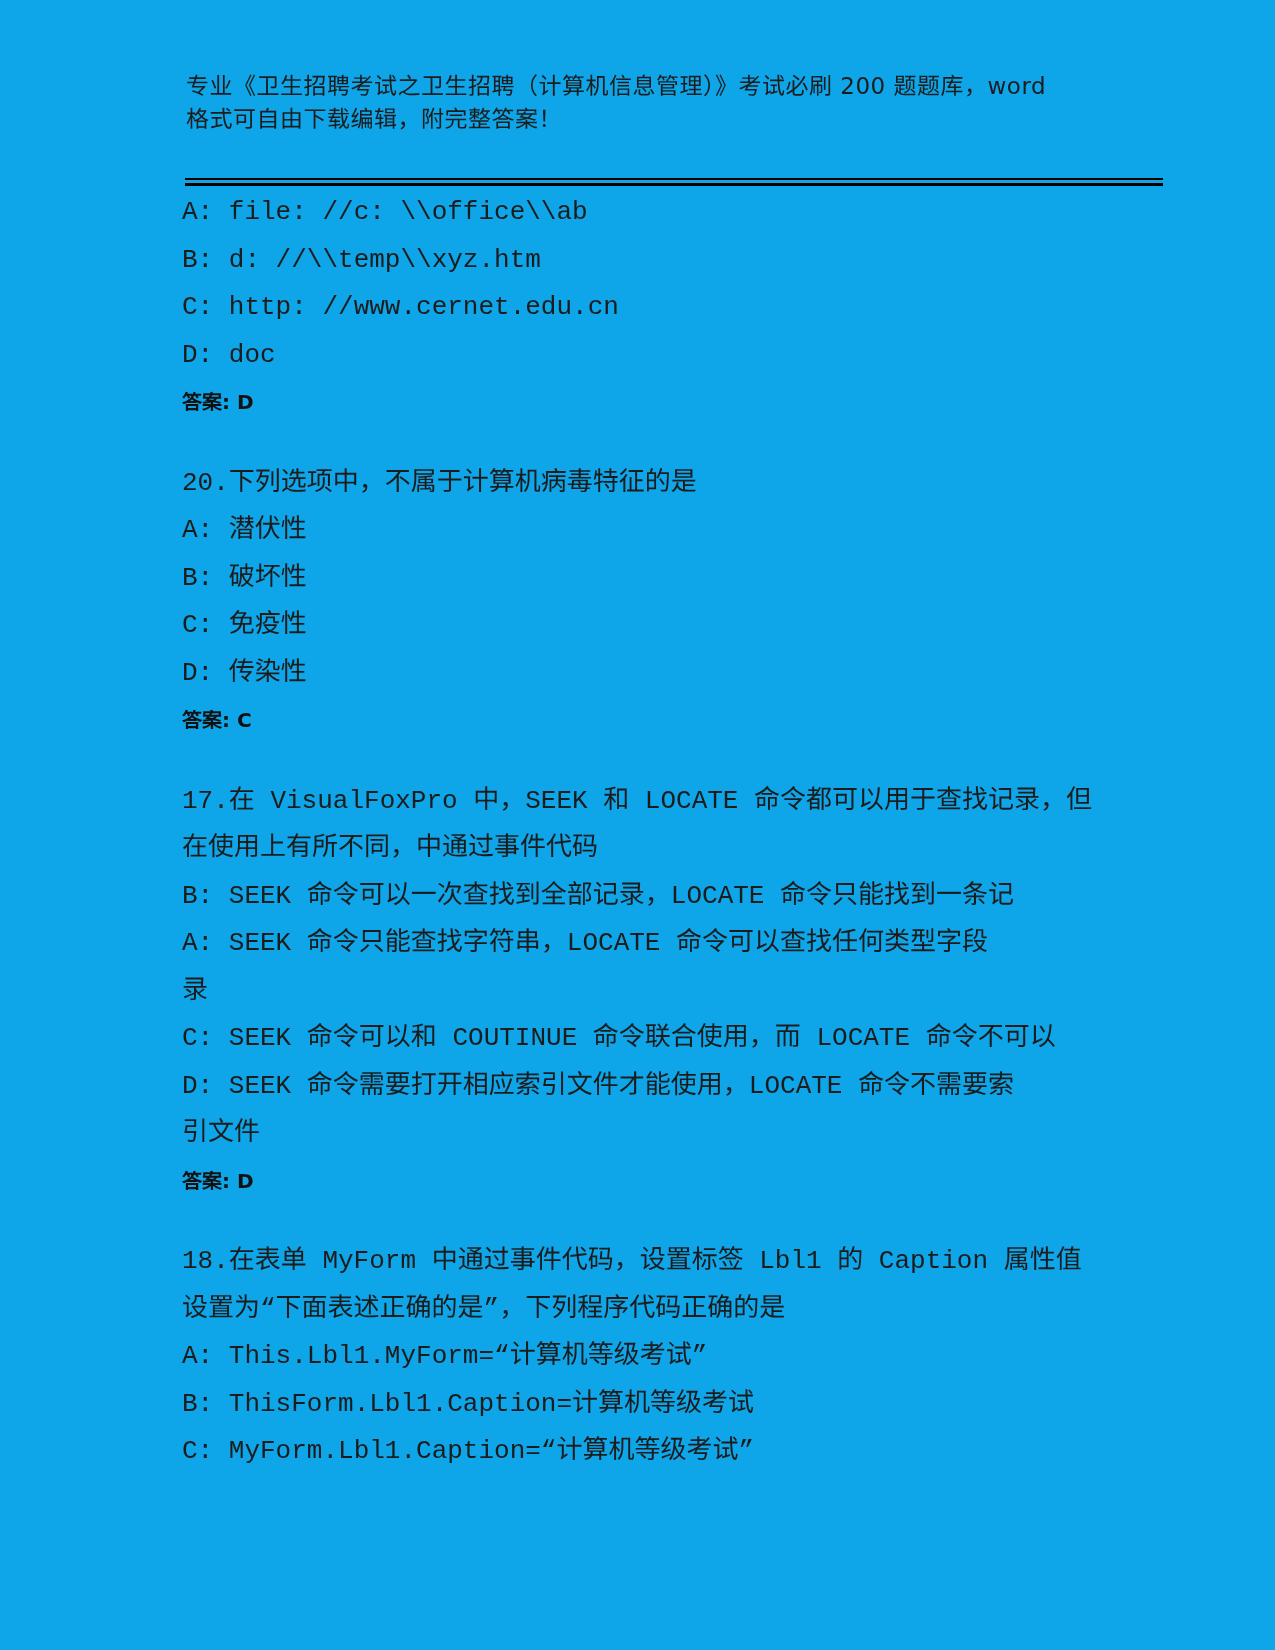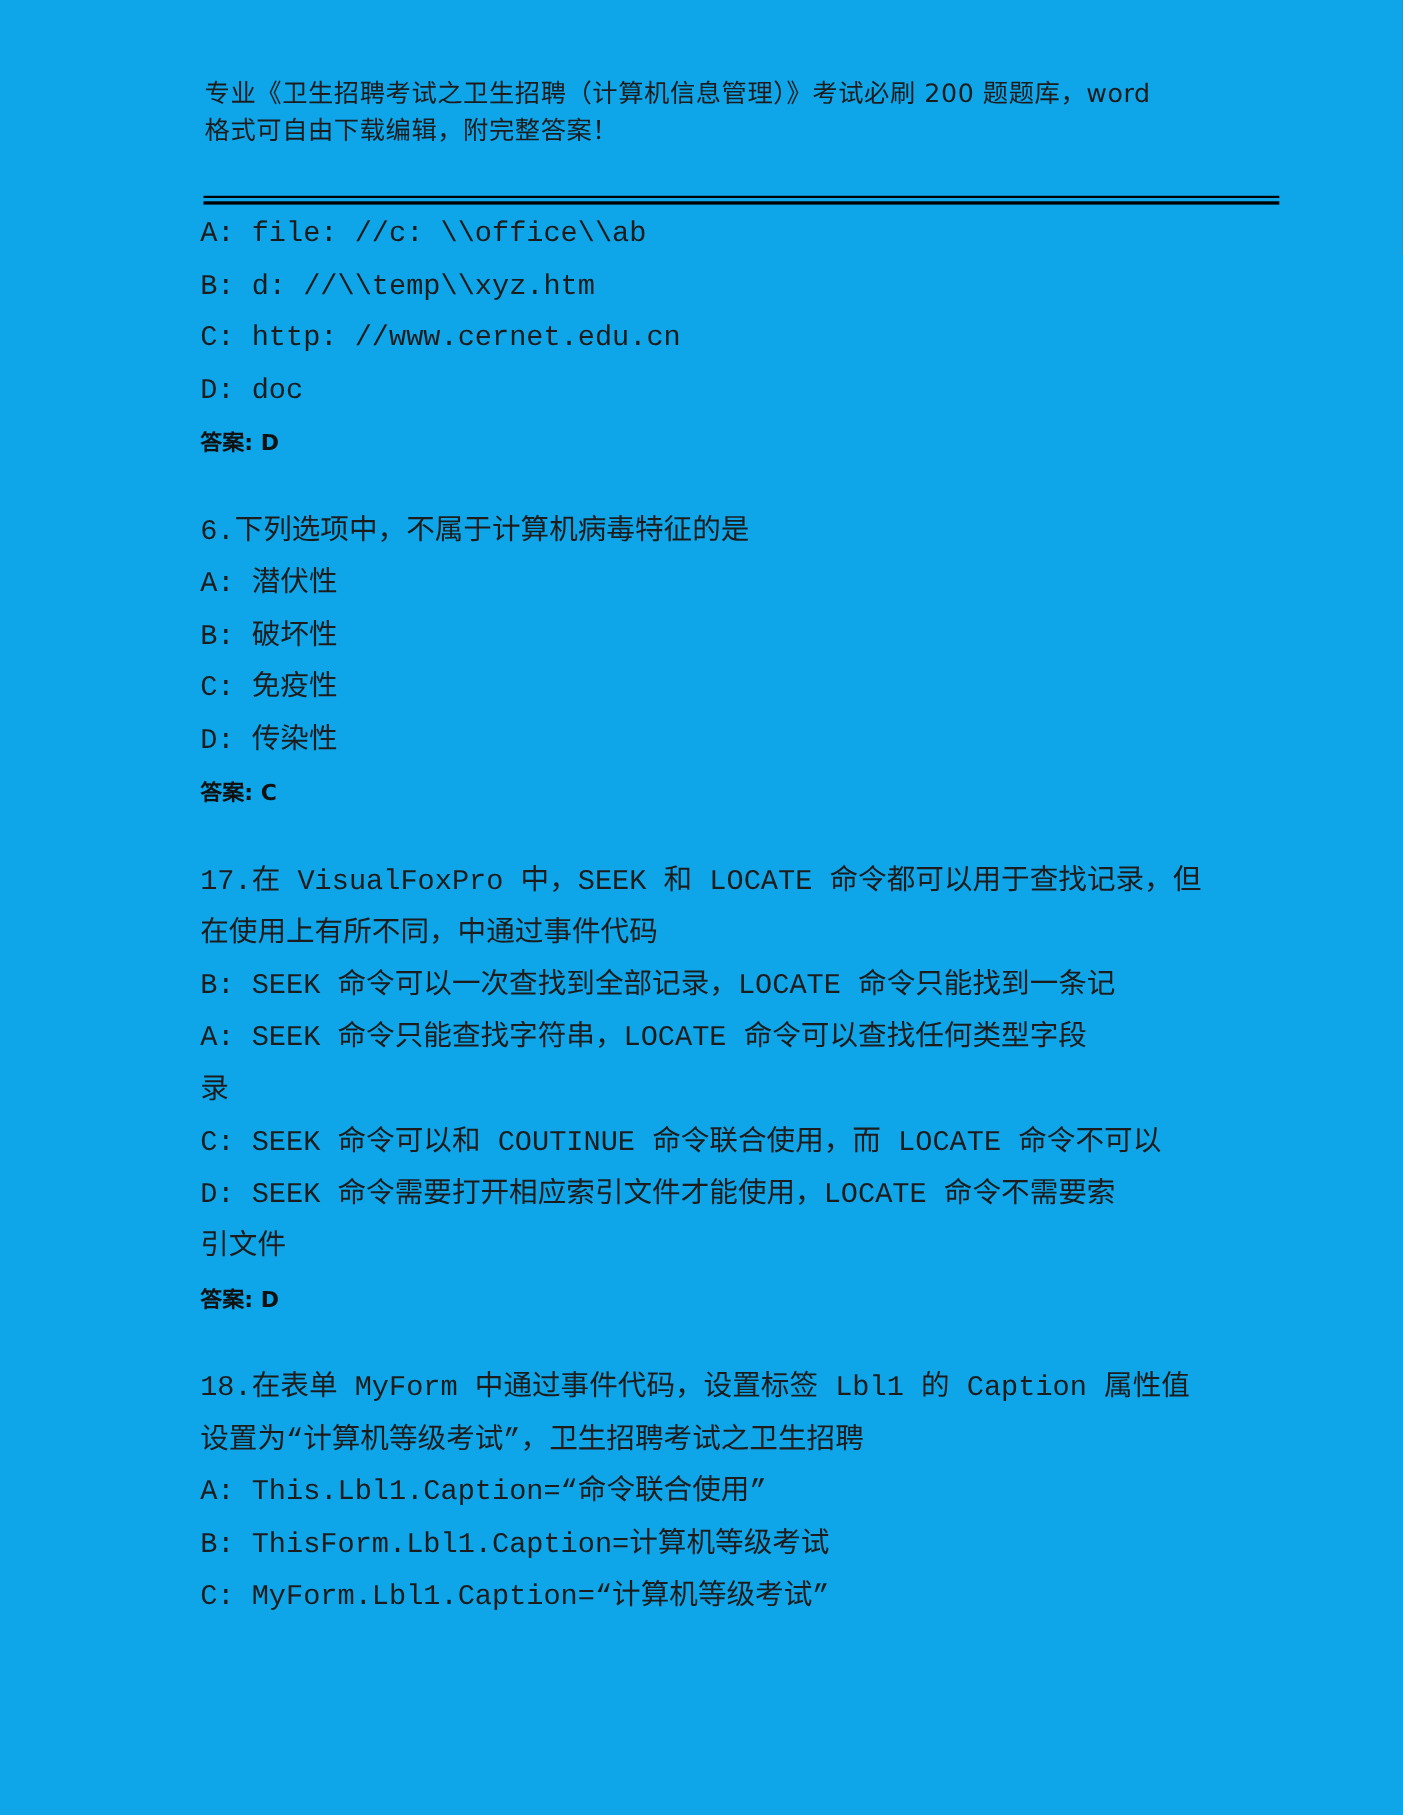--- a/index.html
+++ b/index.html
@@ -67,21 +67,21 @@
 
     <div class="qblock">
       <div class="ln">A: file: //c: \\office\\ab</div>
       <div class="ln">B: d: //\\temp\\xyz.htm</div>
       <div class="ln">C: http: //www.cernet.edu.cn</div>
       <div class="ln">D: doc</div>
       <div class="ln answer">答案: D</div>
     </div>
 
     <div class="qblock">
-      <div class="ln">6.下列选项中，不属于计算机病毒特征的是</div>
+      <div class="ln">20.下列选项中，不属于计算机病毒特征的是</div>
       <div class="ln">A: 潜伏性</div>
       <div class="ln">B: 破坏性</div>
       <div class="ln">C: 免疫性</div>
       <div class="ln">D: 传染性</div>
       <div class="ln answer">答案: C</div>
     </div>
 
     <div class="qblock">
       <div class="ln">17.在 VisualFoxPro 中，SEEK 和 LOCATE 命令都可以用于查找记录，但</div>
       <div class="ln">在使用上有所不同，中通过事件代码</div>
@@ -89,20 +89,20 @@
       <div class="ln">A: SEEK 命令只能查找字符串，LOCATE 命令可以查找任何类型字段</div>
       <div class="ln">录</div>
       <div class="ln">C: SEEK 命令可以和 COUTINUE 命令联合使用，而 LOCATE 命令不可以</div>
       <div class="ln">D: SEEK 命令需要打开相应索引文件才能使用，LOCATE 命令不需要索</div>
       <div class="ln">引文件</div>
       <div class="ln answer">答案: D</div>
     </div>
 
     <div class="qblock">
       <div class="ln">18.在表单 MyForm 中通过事件代码，设置标签 Lbl1 的 Caption 属性值</div>
-      <div class="ln">设置为“计算机等级考试”，卫生招聘考试之卫生招聘</div>
-      <div class="ln">A: This.Lbl1.Caption=“命令联合使用”</div>
+      <div class="ln">设置为“下面表述正确的是”，下列程序代码正确的是</div>
+      <div class="ln">A: This.Lbl1.MyForm=“计算机等级考试”</div>
       <div class="ln">B: ThisForm.Lbl1.Caption=计算机等级考试</div>
       <div class="ln">C: MyForm.Lbl1.Caption=“计算机等级考试”</div>
     </div>
 
   </div>
 </div>
 
 </body></html>

